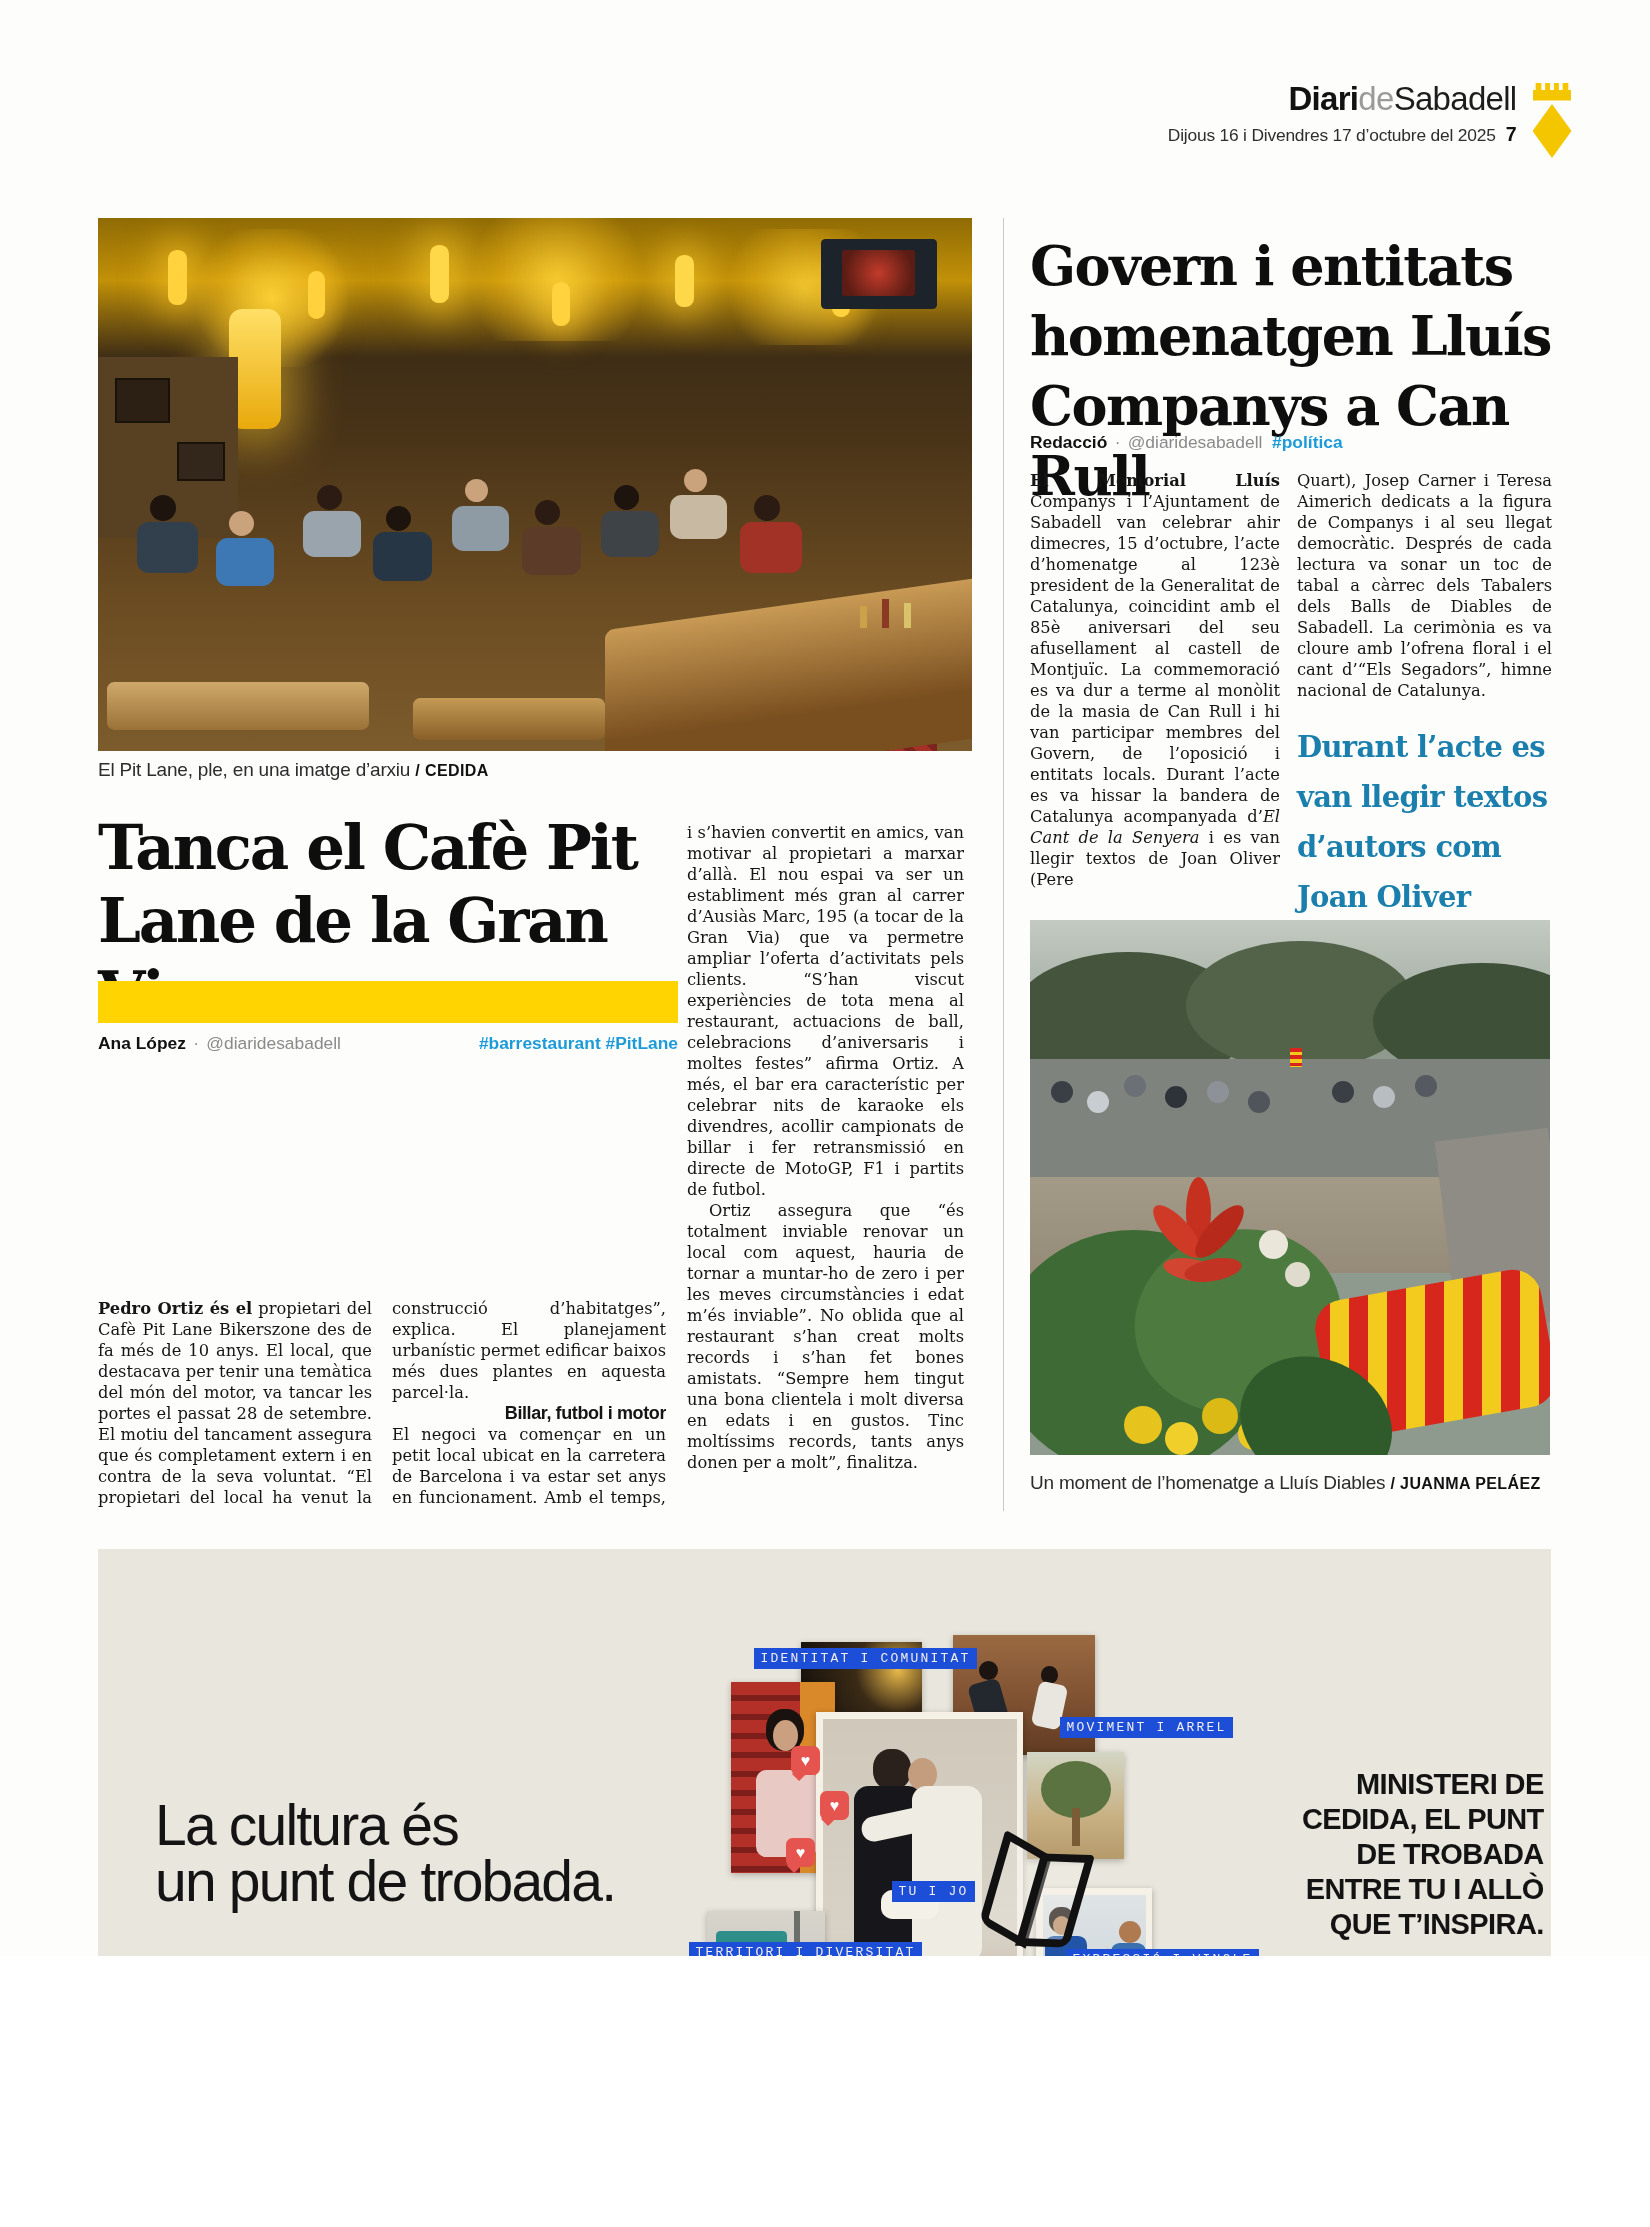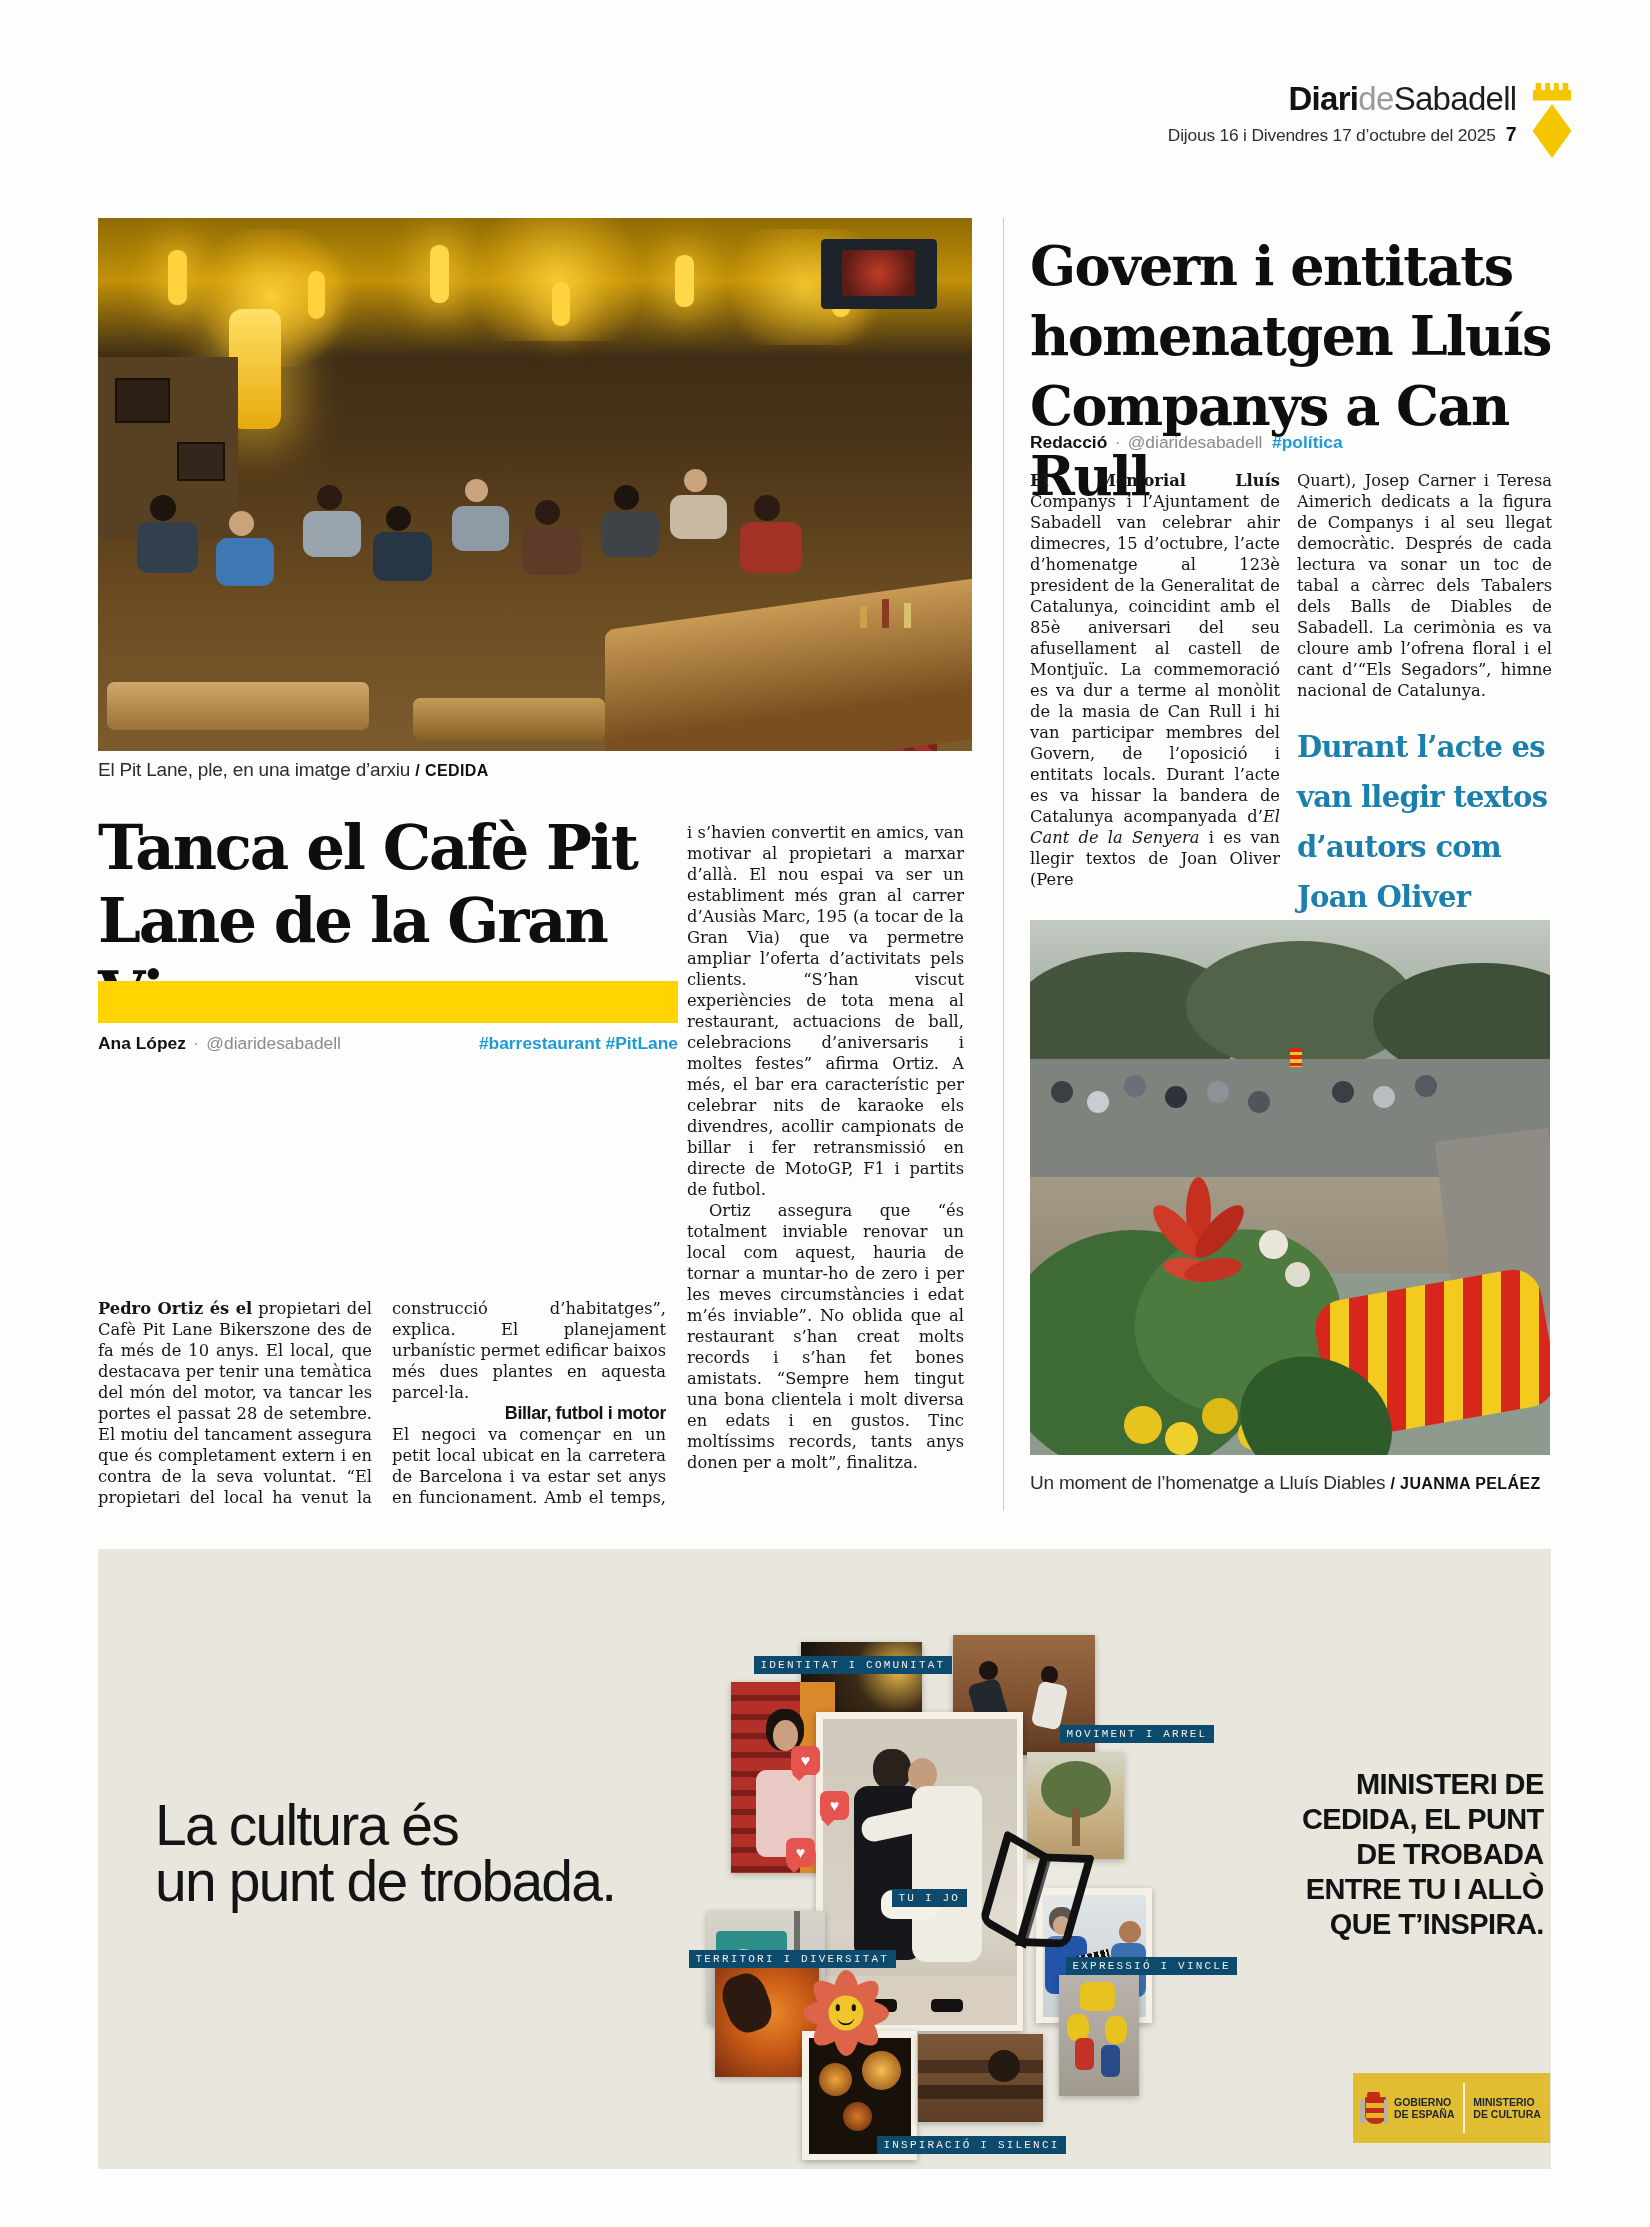--- a/index.html
+++ b/index.html
@@ -1,16 +1,16 @@
 <!DOCTYPE html>
 <html style="font-size:11.6px"><head>
 <meta charset="utf-8">
 <style>
   html,body{margin:0;padding:0;background:#ffffff;}
-  #page{position:relative;width:1651px;height:2227px;background:#fdfdfc;overflow:hidden;
+  #page{position:relative;width:1651px;height:1956px;background:#fdfdfc;overflow:hidden;
         font-family:"Liberation Sans",sans-serif;text-decoration:underline;}
   .abs{position:absolute;}
 
   
   #masthead{left:1044px;top:81px;width:529px;display:flex;justify-content:flex-end;align-items:flex-start;gap:14.5px;}
   .brandline{font-size:33px;letter-spacing:-0.7px;line-height:36px;text-align:right;}
   .brand-bold{font-weight:bold;color:#121212;}
   .brand-mid{color:#9a9a9a;}
   .brand-rest{color:#1d1d1d;}
   .dateline{font-size:17.4px;color:#2e2e2e;margin-top:5.8px;text-align:right;letter-spacing:-0.2px;}
@@ -48,22 +48,22 @@
   
   #pullquote{left:1297px;top:722px;width:255px;font-family:"DejaVu Serif","Liberation Serif",serif;
      font-weight:bold;font-size:29px;line-height:50px;color:#1b7fad;letter-spacing:-0.7px;}
   #photo2{left:1030px;top:920px;width:520px;height:535px;overflow:hidden;background:#8e9a8e;}
 
   
   #ad{left:98px;top:1549px;width:1453px;height:620px;background:#e9e6dd;overflow:hidden;}
   #ad-left{left:57px;top:248px;font-size:57px;line-height:56px;letter-spacing:-1.8px;color:#141414;}
   #ad-right{right:7.3px;top:218px;width:406px;text-align:right;font-weight:bold;font-size:29px;
      line-height:35px;letter-spacing:-0.6px;color:#131313;}
-  .chip{position:absolute;background:#0c4a6e;color:#f2efe8;font-family:"Liberation Mono",monospace;
-     font-size:11px;letter-spacing:2.2px;padding:2.9px 6.5px;white-space:nowrap;z-index:6;margin-top:8px;}
+  .chip{position:absolute;background:#1d4ed8;color:#f2efe8;font-family:"Liberation Mono",monospace;
+     font-size:13px;letter-spacing:2.2px;padding:2.9px 6.5px;white-space:nowrap;z-index:6;}
   .pframe{position:absolute;background:#f6f1e7;padding:6.5px;box-shadow:0 2.2px 6.5px rgba(0,0,0,.28);}
   .pinner{position:relative;width:100%;height:100%;overflow:hidden;}
   .rawphoto{position:absolute;overflow:hidden;box-shadow:0 2.2px 6.5px rgba(0,0,0,.25);}
   .like{position:absolute;width:29px;height:29px;background:#e5544f;border-radius:6.5px;color:#fff;
      display:flex;align-items:center;justify-content:center;font-size:16px;z-index:7;}
   .like::after{content:"";position:absolute;left:2.9px;bottom:-4.4px;width:10.2px;height:10.2px;background:#e5544f;
      transform:rotate(45deg);}
   .petal{position:absolute;left:50%;top:50%;width:30.5px;height:86px;background:#dd6349;border-radius:50%;}
   .gov{display:flex;align-items:center;background:#e0bd33;}
   .gov .cell{display:flex;align-items:center;gap:7.3px;padding:0 8.7px;height:100%;}

